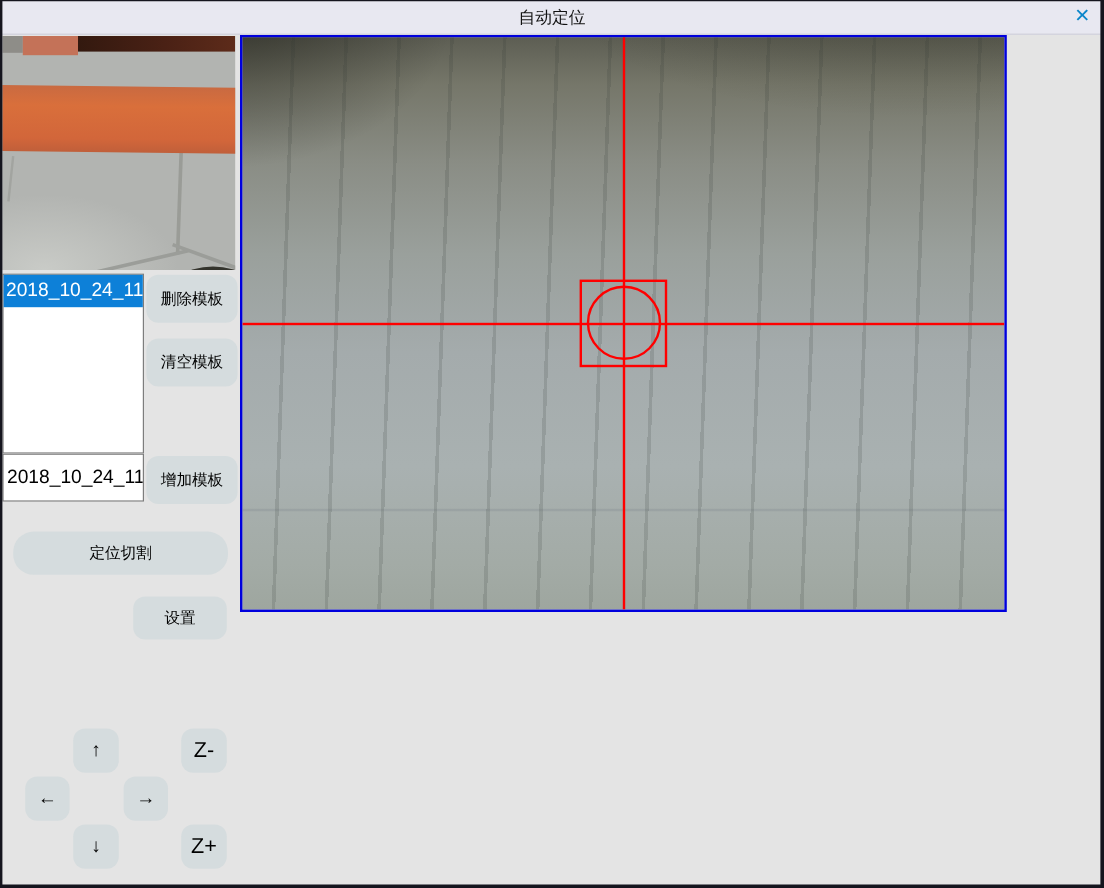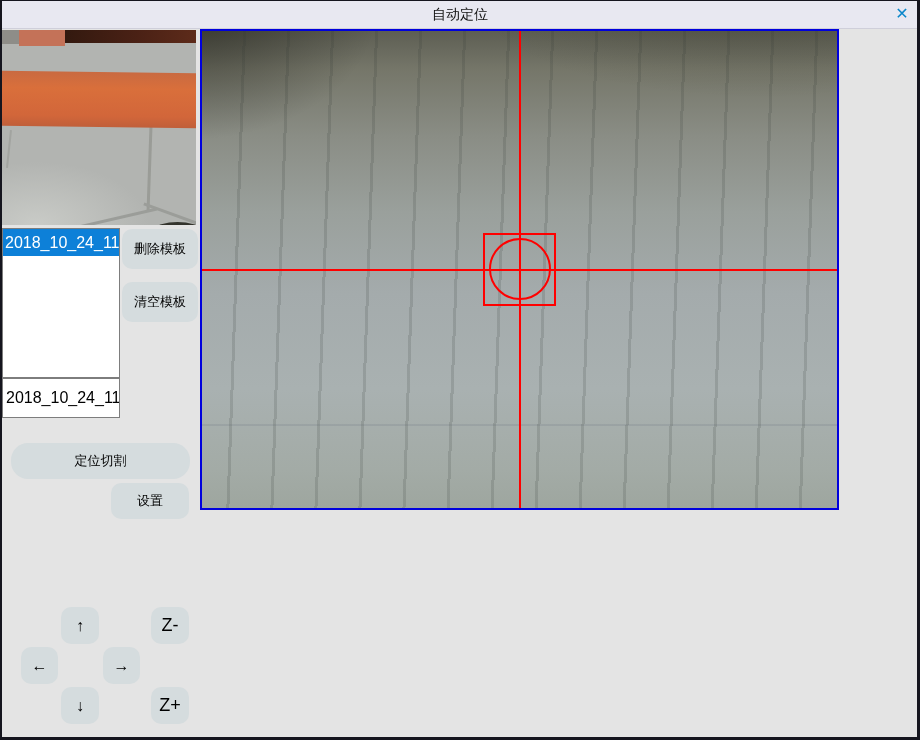--- a/index.html
+++ b/index.html
@@ -79,21 +79,21 @@
     background:#d5dcde; color:#000; font-size:13px;
     font-family:"Liberation Sans","DejaVu Sans",sans-serif;
     cursor:pointer; text-align:center; padding:0;
   }
   .btn-del   { left:122px; top:229px; width:76px; height:40px; }
   .btn-clear { left:122px; top:282px; width:76px; height:40px; }
   .btn-eng   { left:122px; top:338px; width:76px; height:40px; }
   .btn-add   { left:122px; top:380px; width:76px; height:40px; }
   .btn-poscut{ left:11px;  top:443px; width:179px; height:36px;border-radius:17px; }
   .btn-cal   { left:12px;  top:497px; width:77px;  height:36px; }
-  .btn-set   { left:111px; top:483px; width:78px;  height:36px; }
+  .btn-set   { left:111px; top:497px; width:78px;  height:36px; }
   .btn-img   { left:12px;  top:551px; width:77px;  height:38px; background:#ff0000; }
   .btn-match { left:111px; top:551px; width:78px;  height:38px; }
   .jog { font-size:16px; }
   .jog-up    { left:61px;  top:607px; width:38px; height:37px; }
   .jog-zm    { left:151px; top:607px; width:38px; height:37px; font-size:18px; }
   .jog-left  { left:21px;  top:647px; width:37px; height:37px; }
   .jog-right { left:103px; top:647px; width:37px; height:37px; }
   .jog-down  { left:61px;  top:687px; width:38px; height:37px; }
   .jog-zp    { left:151px; top:687px; width:38px; height:37px; font-size:18px; }
 
@@ -160,20 +160,21 @@
   </div>
 
   <div class="listbox">
     <div class="list-item-selected">2018_10_24_11</div>
   </div>
 
   <input class="name-input" type="text" value="2018_10_24_11" style="">
 
   <button class="btn btn-del">删除模板</button>
   <button class="btn btn-clear">清空模板</button>
+  <button class="btn btn-add">增加模板</button>
 
   <button class="btn btn-poscut">定位切割</button>
   <button class="btn btn-set">设置</button>
 
   <button class="btn jog jog-up">↑</button>
   <button class="btn jog jog-zm">Z-</button>
   <button class="btn jog jog-left">←</button>
   <button class="btn jog jog-right">→</button>
   <button class="btn jog jog-down">↓</button>
   <button class="btn jog jog-zp">Z+</button>

